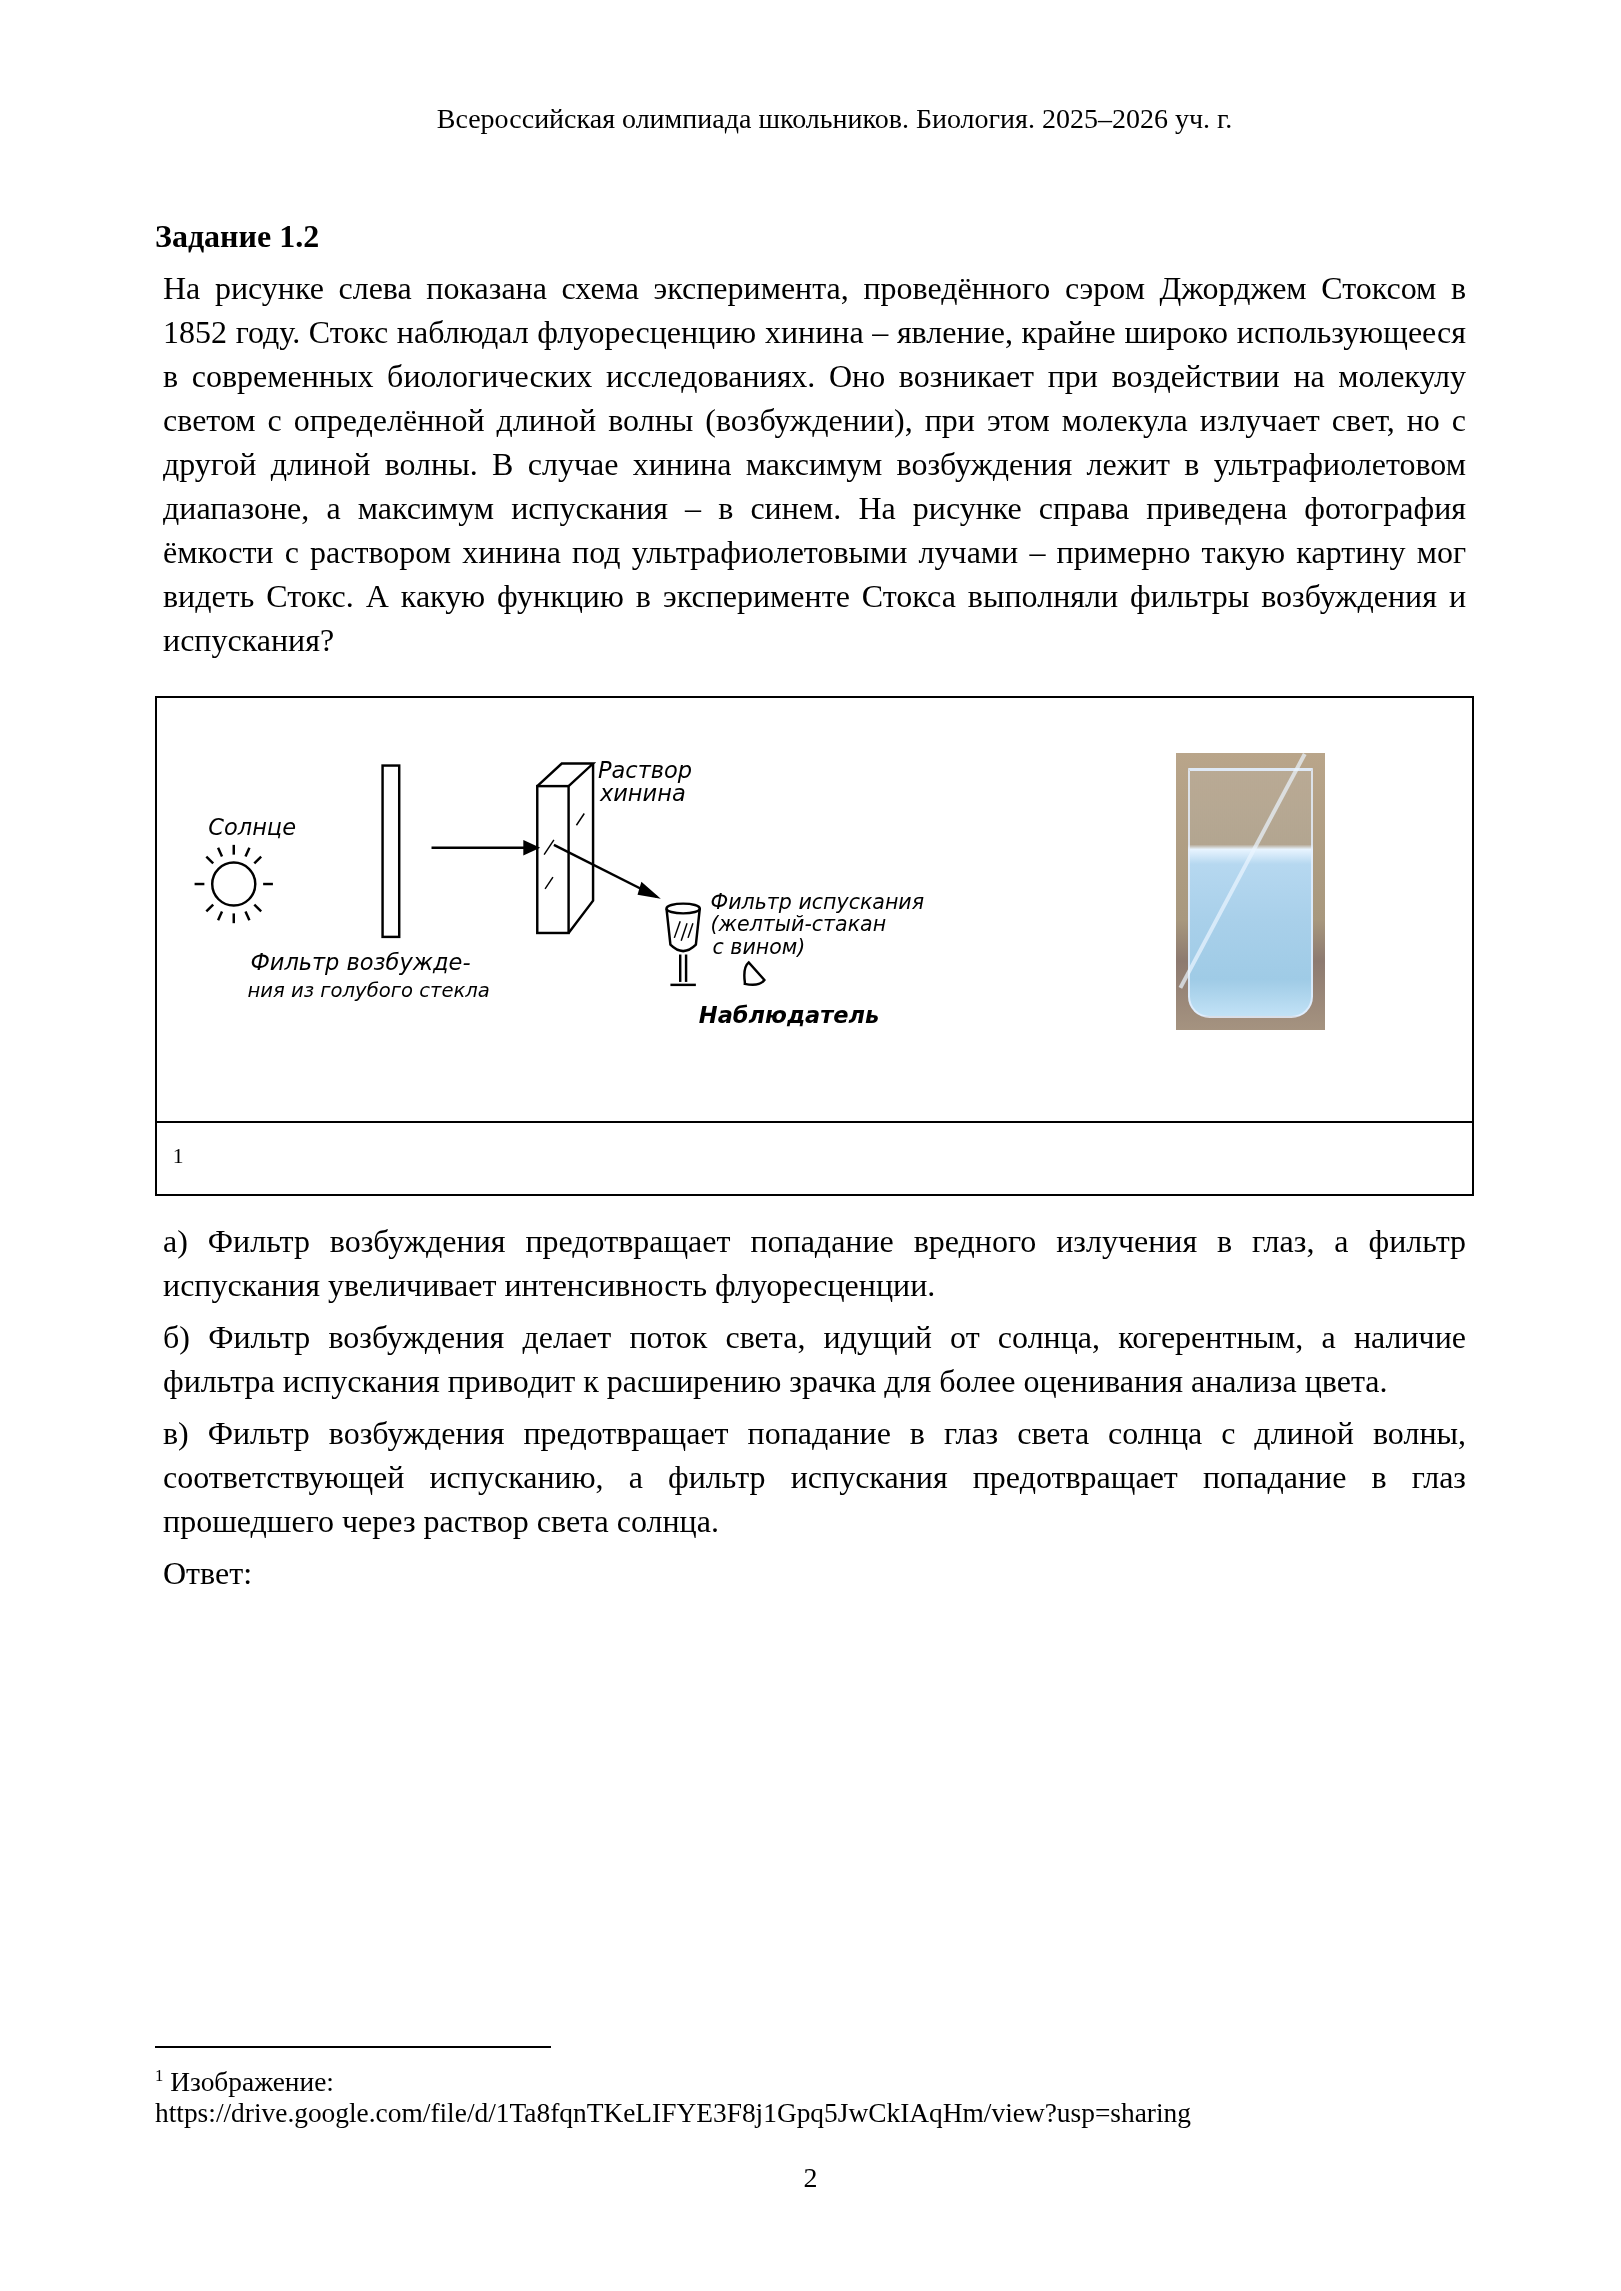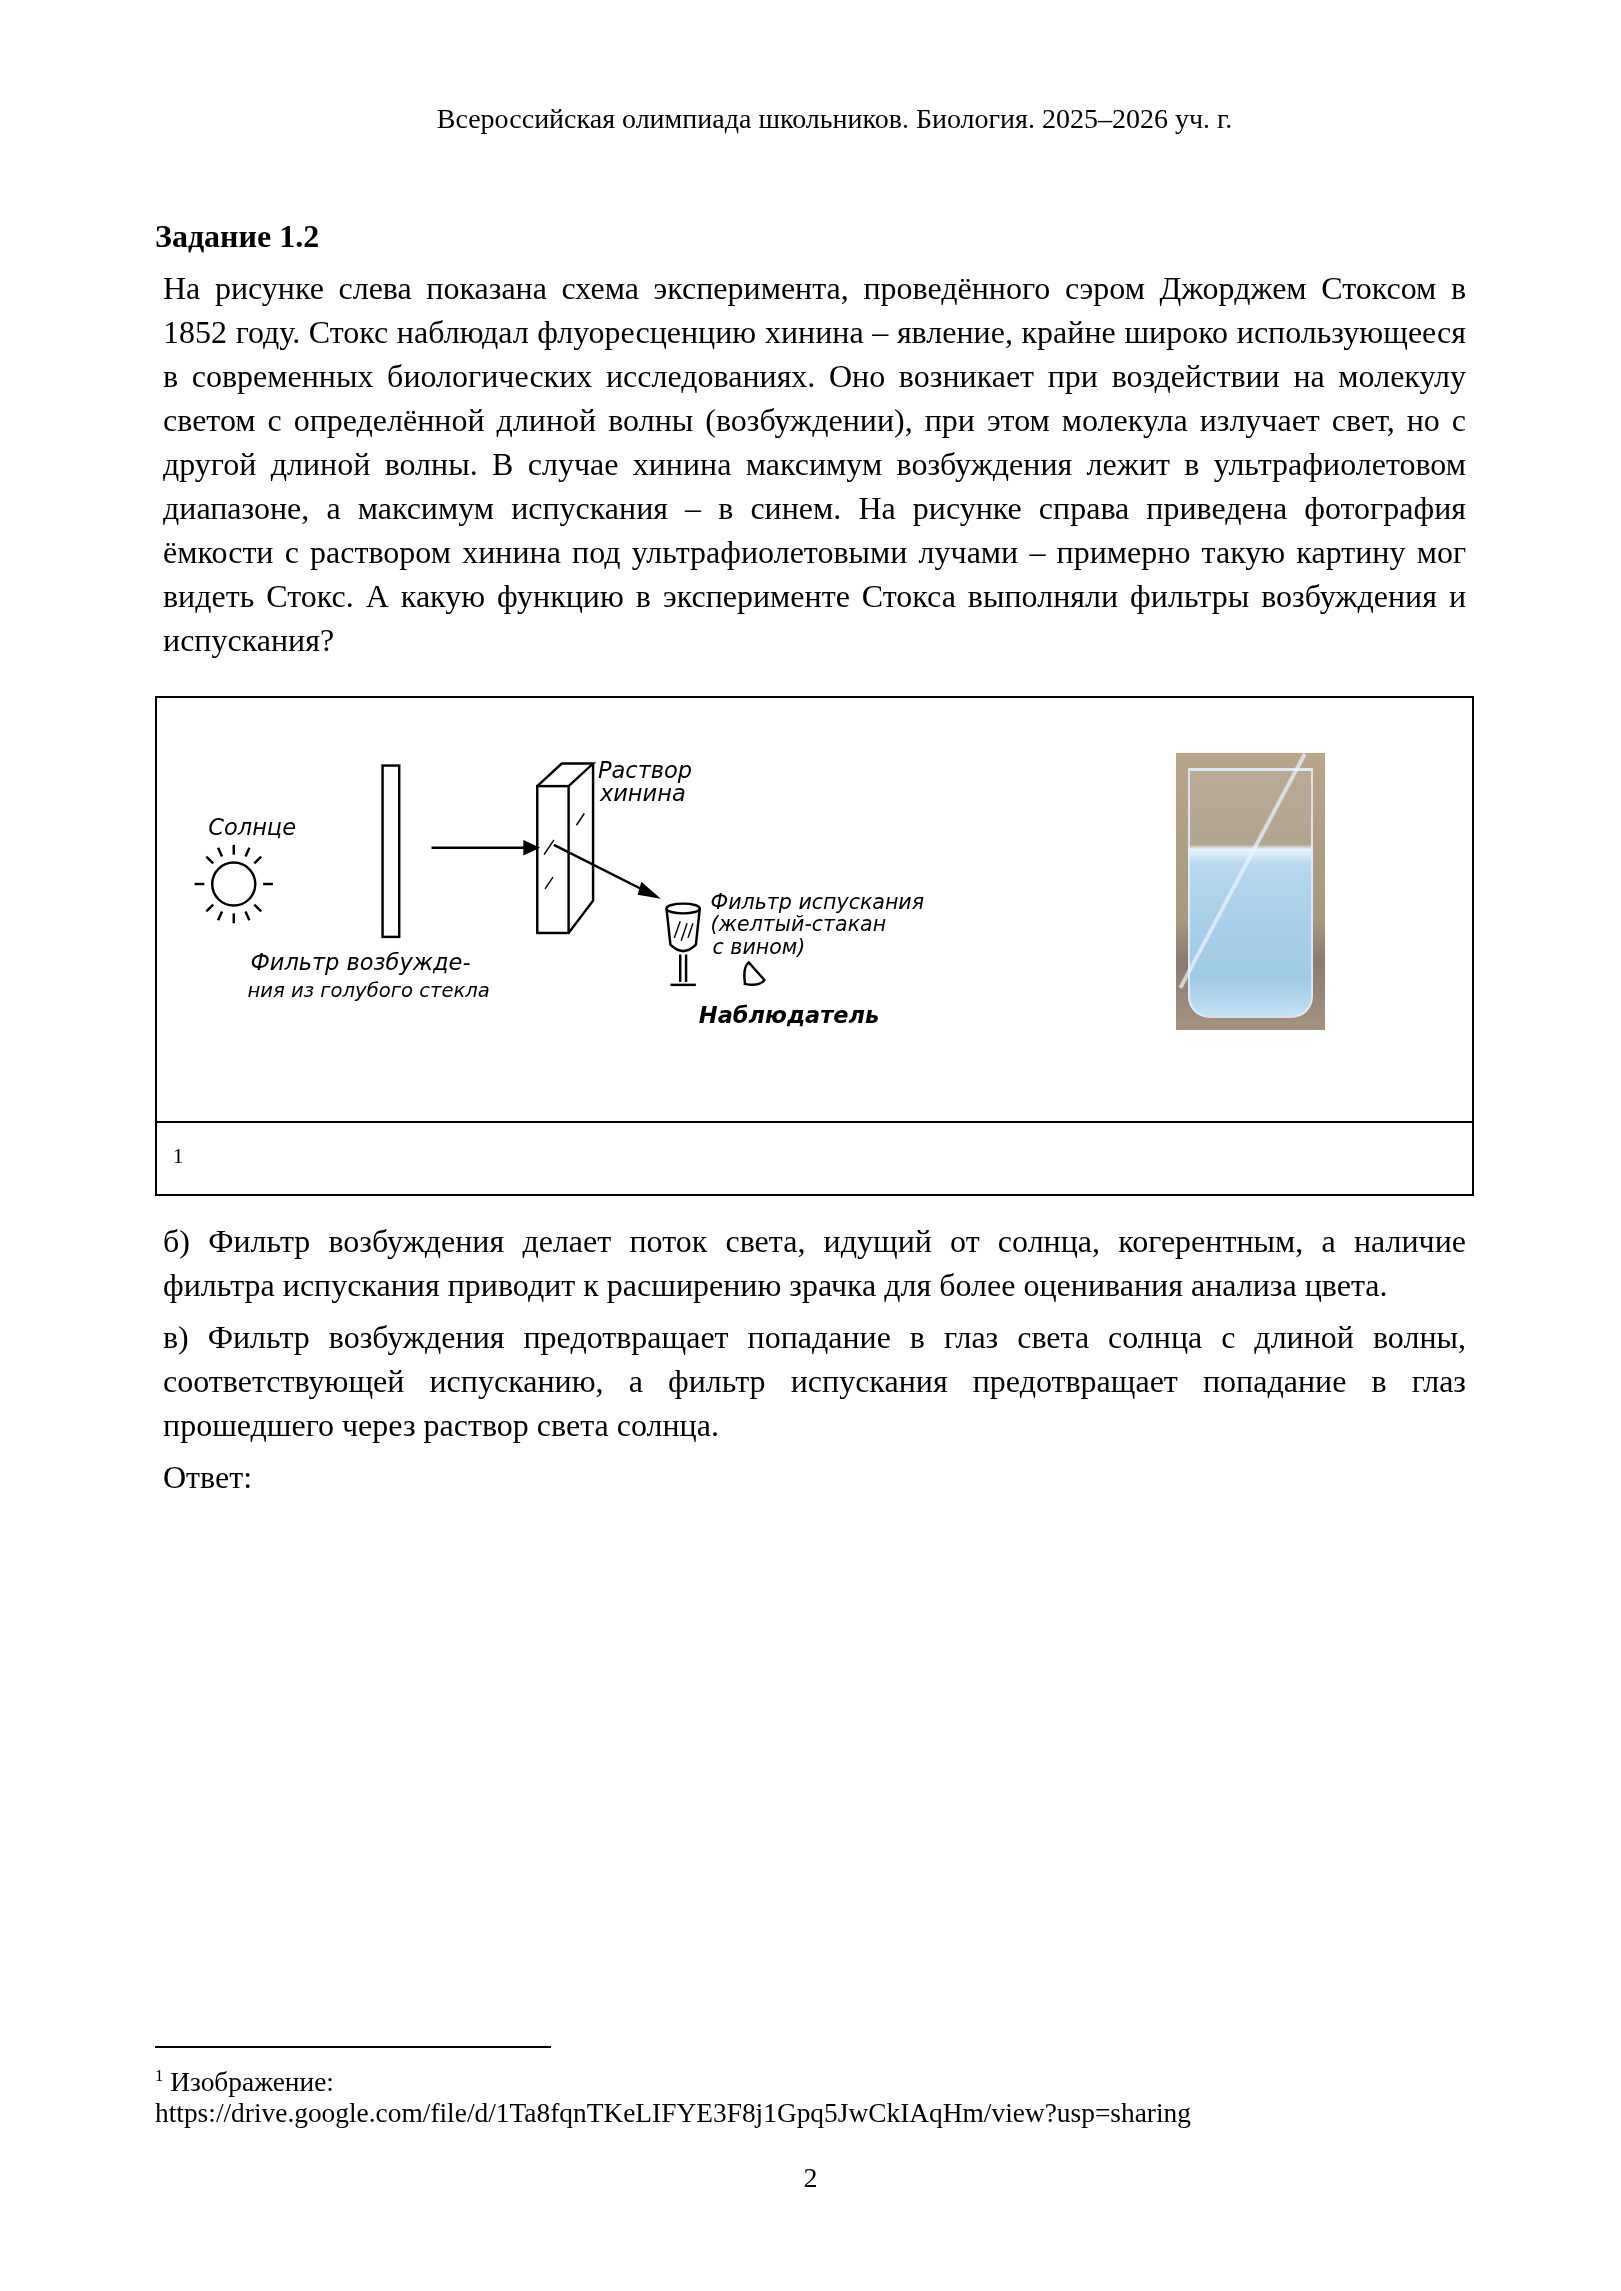--- a/index.html
+++ b/index.html
@@ -126,20 +126,21 @@
     </svg>
     <div class="photo">
       <div class="beaker"></div>
       <div class="rod"></div>
     </div>
   </div>
   <div class="figure-note">1</div>
 </div>
 
 <div class="answers">
+  <p class="para">а) Фильтр возбуждения предотвращает попадание вредного излучения в глаз, а фильтр испускания увеличивает интенсивность флуоресценции.</p>
   <p class="para">б) Фильтр возбуждения делает поток света, идущий от солнца, когерентным, а наличие фильтра испускания приводит к расширению зрачка для более оценивания анализа цвета.</p>
   <p class="para">в) Фильтр возбуждения предотвращает попадание в глаз света солнца с длиной волны, соответствующей испусканию, а фильтр испускания предотвращает попадание в глаз прошедшего через раствор света солнца.</p>
   <p class="para">Ответ:</p>
 </div>
 
 <div class="footnote-rule"></div>
 <div class="footnote">
   <div><sup>1</sup> <span>Изображение:</span></div>
   <div>https://drive.google.com/file/d/1Ta8fqnTKeLIFYE3F8j1Gpq5JwCkIAqHm/view?usp=sharing</div>
 </div>

